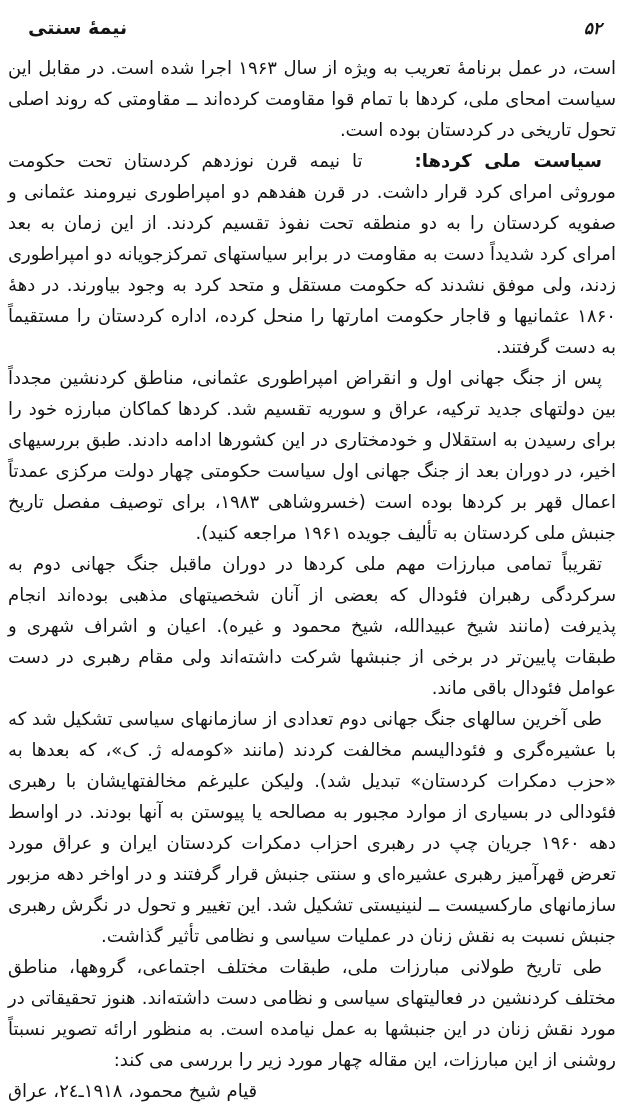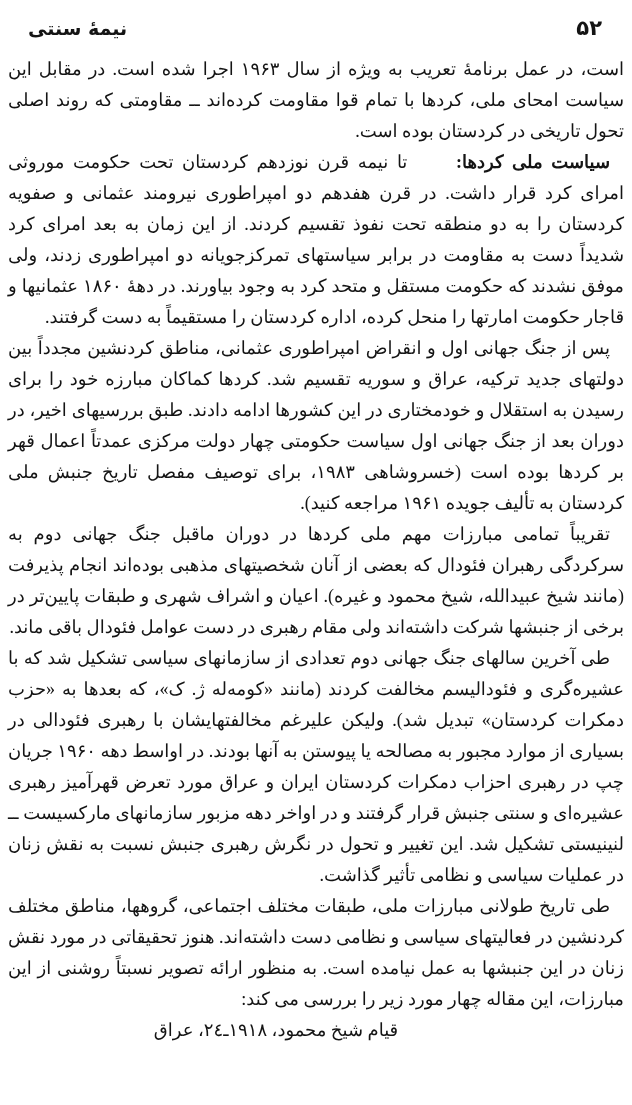--- a/index.html
+++ b/index.html
@@ -23,51 +23,51 @@
   }
   .page-header {
     direction: rtl;
     display: flex;
     justify-content: space-between;
     align-items: baseline;
     padding: 16px 30px 0 28px;
     font-weight: bold;
   }
   .page-number {
-    font-size: 21px;
+    font-size: 17px;
     letter-spacing: 1px;
+    font-style: italic;
   }
   .journal-title {
     font-size: 19px;
   }
   .page-body {
     direction: rtl;
     unicode-bidi: embed;
     text-align: justify;
-    padding: 14px 8px 0 8px;
+    padding: 14px 16px 0 8px;
     font-size: 18px;
     line-height: 31px;
-    font-family: Liberation Serif, serif;
   }
   .page-body p {
     margin: 0;
     padding: 0;
   }
   p.para-indent {
     text-indent: 14px;
   }
   p.para-flush {
     text-indent: 0;
   }
   .section-lead {
     font-weight: bold;
     margin-left: 40px;
   }
   p.case-line {
-    text-align: center;
+    text-align: left;
     text-indent: 0;
     padding-right: 80px;
   }
 </style>
 </head>
 <body>
 
 <div class="page">
 
   <header class="page-header">

